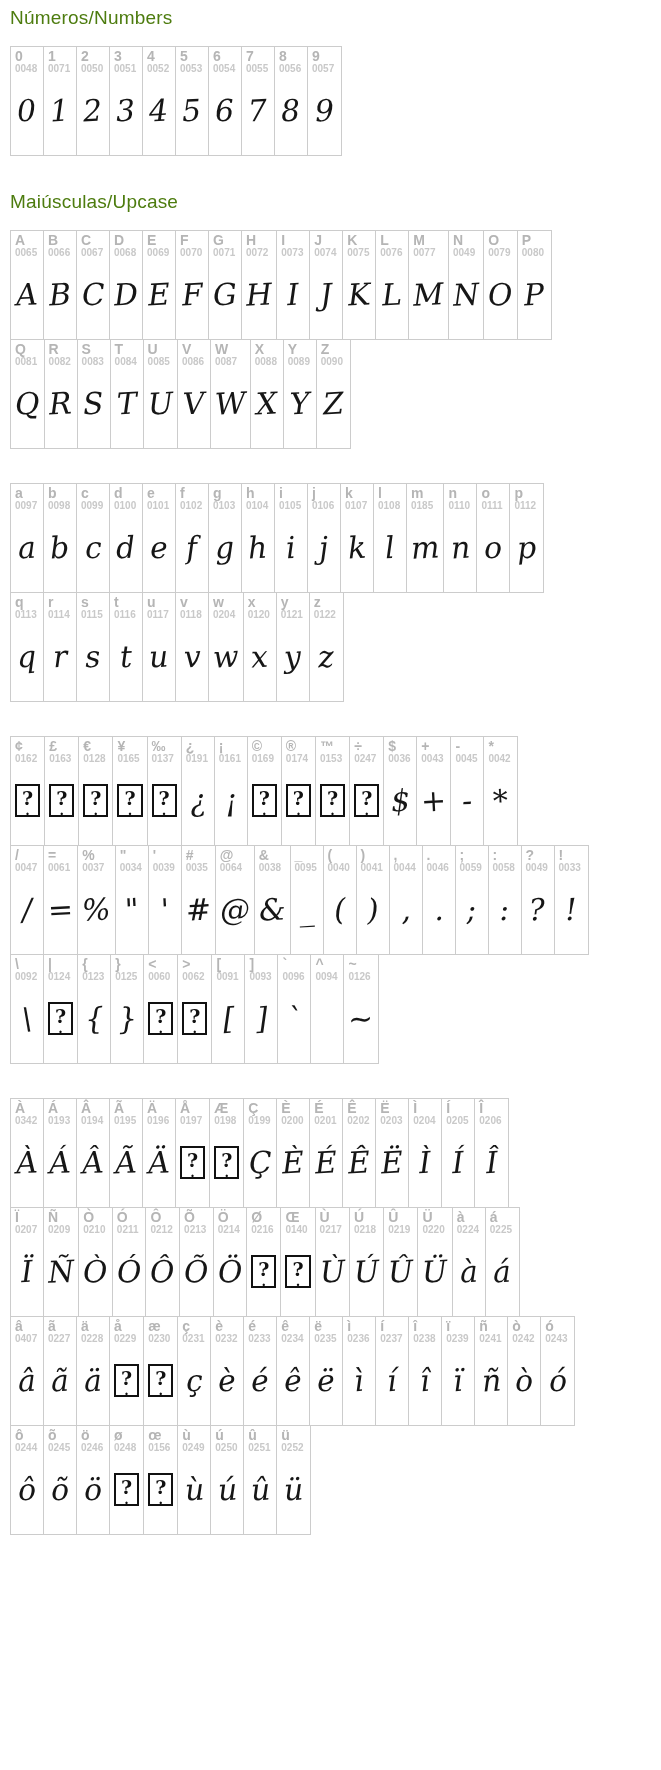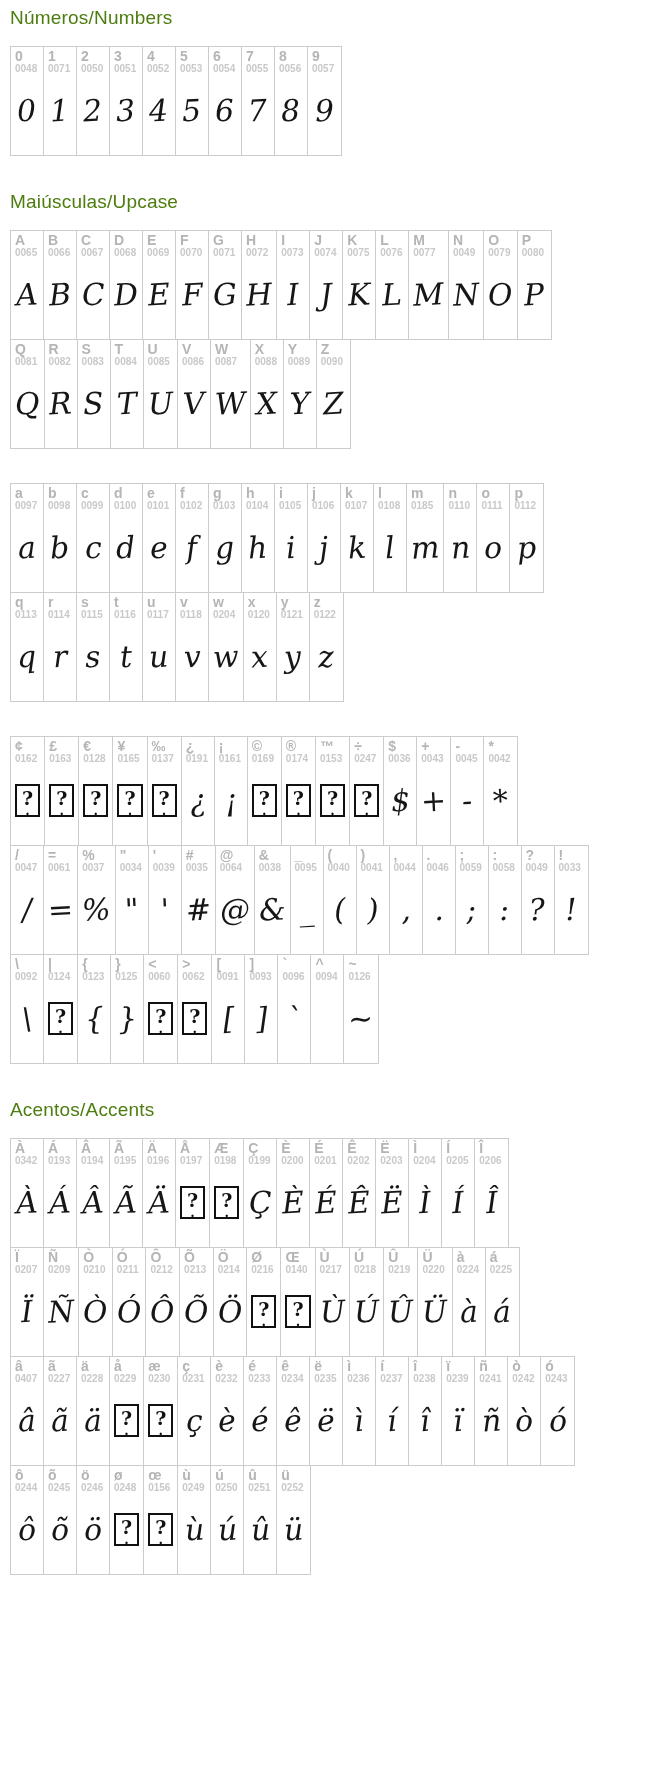--- a/index.html
+++ b/index.html
@@ -1014,21 +1014,20 @@
               <span class="code-label">0126</span>
             </div>
             <div class="glyph-area">
               <span class="glyph">~</span>
             </div>
           </div>
         </div>
       </div>
     </div>
     <div class="section">
-      <h2 class="section-title">Acentos/Accents</h2>
       <div class="rows">
         <div class="charmap-row">
           <div class="cell">
             <div class="labels">
               <span class="char-label">À</span>
               <span class="code-label">0342</span>
             </div>
             <div class="glyph-area">
               <span class="glyph">À</span>
             </div>

